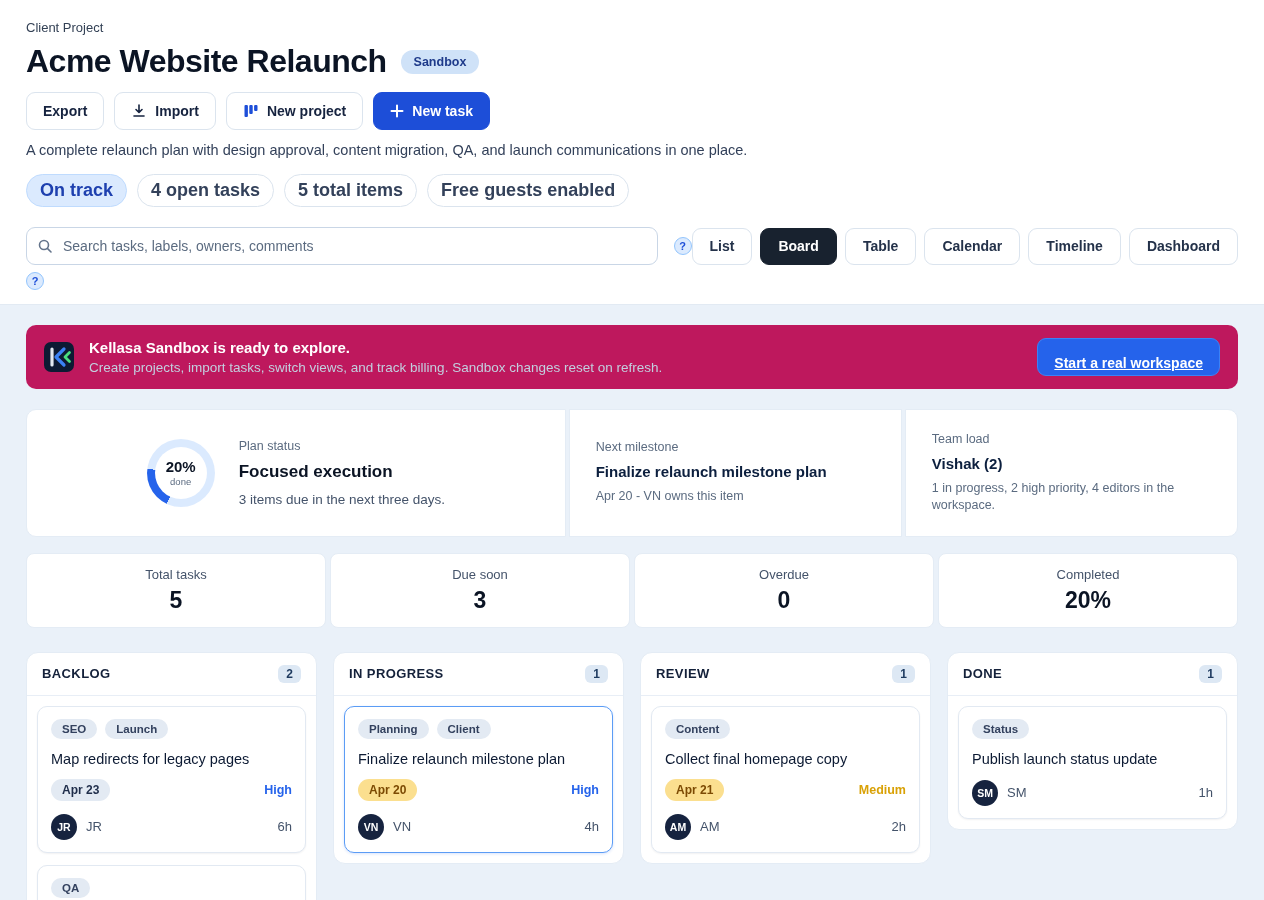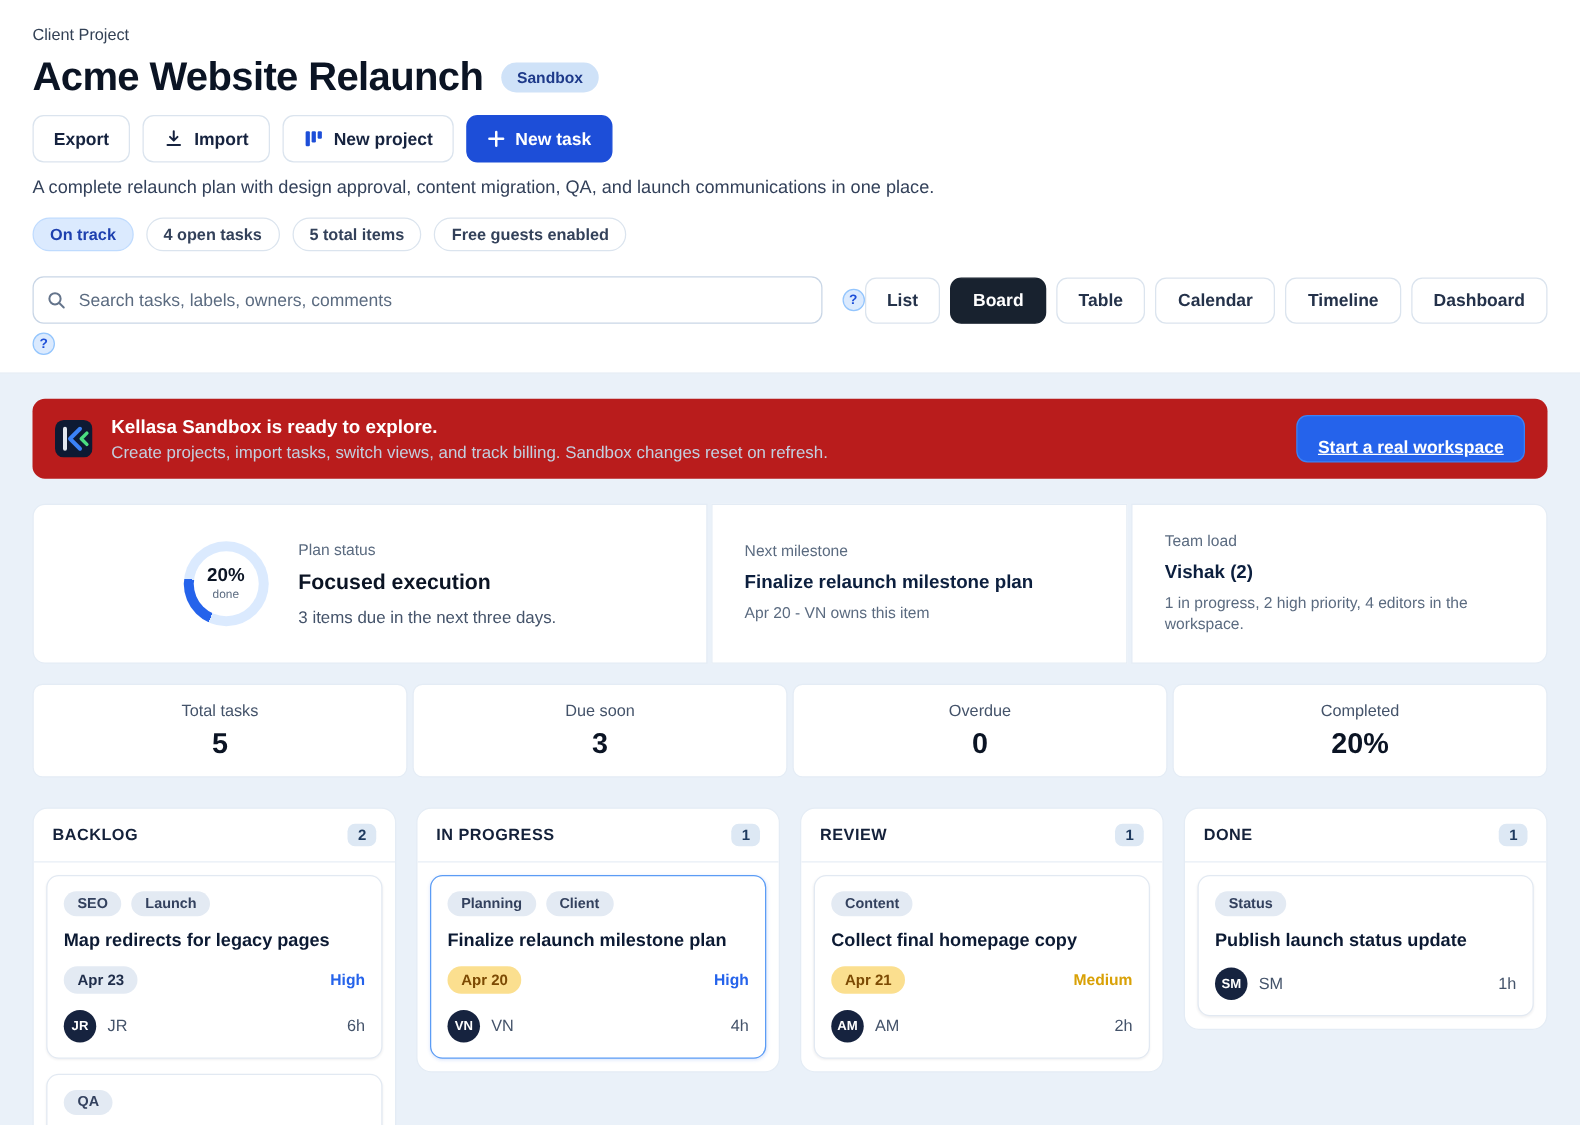--- a/index.html
+++ b/index.html
@@ -8,21 +8,21 @@
 
   
   .header { background:#fff; padding:20px 26px 14px; border-bottom:1px solid #e2eaf3; }
   .header-row { display:flex; justify-content:space-between; align-items:flex-start;flex-direction:column; }
   .eyebrow { font-size:13px; color:#334155; font-weight:500; }
   .title-row { display:flex; align-items:center; gap:14px; margin-top:8px; }
   h1 { font-size:32px; font-weight:800; letter-spacing:-0.5px; color:#0b1424; }
   .sandbox-badge { background:#cfe2f8; color:#1e3a8a; font-size:12.5px; font-weight:700; padding:5px 13px; border-radius:999px; }
   .desc { font-size:14.5px; color:#33415a; margin-top:12px; }
   .pills { display:flex; gap:10px; margin-top:16px; }
-  .pill { background:#fff; border:1px solid #dbe4ee; color:#33415a; font-size:13px; font-weight:600; padding:5px 13px; border-radius:999px; }
+  .pill { background:#fff; border:1px solid #dbe4ee; color:#33415a; font-size:18px; font-weight:600; padding:5px 13px; border-radius:999px; }
   .pill.ontrack { background:#dbeafe; border-color:#bfdbfe; color:#1e40af; font-weight:700; }
 
   .actions { display:flex; gap:10px; margin-top:12px; }
   .btn { height:38px; padding:0 16px; border-radius:9px; border:1px solid #dbe4ee; background:#fff; font-size:14px; font-weight:700; color:#16233f; display:inline-flex; align-items:center; gap:8px; cursor:pointer; }
   .btn.primary { background:#1d4ed8; border-color:#1d4ed8; color:#fff; }
 
   .toolbar { display:flex; align-items:center; margin-top:20px; }
   .search { position:relative; width:672px; }
   .search input { width:100%; height:38px; border:1px solid #c9d6e6; border-radius:9px; padding:0 12px 0 36px; font-size:14px; color:#0e1a2e; background:#fff; }
   .search input::placeholder { color:#5b6b80; }
@@ -30,21 +30,21 @@
   .help { width:18px; height:18px; border-radius:50%; background:#dbeafe; border:1px solid #93c5fd; color:#1d4ed8; font-size:11px; font-weight:700; display:inline-flex; align-items:center; justify-content:center; cursor:pointer; flex-shrink:0; }
   .toolbar .help { margin-left:16px; }
   .help2 { margin-top:7px; }
   .views { margin-left:auto; display:flex; gap:8px; }
   .view-tab { height:37px; padding:0 17px; border-radius:9px; border:1px solid #dbe4ee; background:#fff; font-size:14px; font-weight:600; color:#24324a; cursor:pointer; }
   .view-tab.active { background:#18222f; border-color:#18222f; color:#fff; font-weight:700;text-align:center; }
 
   
   .lower { padding:20px 26px; }
 
-  .banner { display:flex; align-items:center; gap:15px; background:#b91c1c; border-radius:10px; padding:13px 18px; }
+  .banner { display:flex; align-items:center; gap:15px; background:#be185d; border-radius:10px; padding:13px 18px; }
   .banner-logo { line-height:0; flex-shrink:0; }
   .banner-title { color:#fff; font-size:15px; font-weight:700; margin-bottom:4px; }
   .banner-sub { color:#c3cfdf; font-size:13.5px; }
   .banner-cta { margin-left:auto; background:#2563eb; color:#fff; font-weight:700; font-size:14px; text-decoration:underline; border:1px solid #3b82f6; border-radius:9px; height:38px; padding:16px 16px; cursor:pointer; }
 
   .status-row { display:grid; grid-template-columns:1.62fr 1fr 1fr; gap:3px; margin-top:20px; }
   .status-card { background:#fff; border:1px solid #e4ecf5; padding:22px 26px; display:flex; flex-direction:column; justify-content:center; }
   .status-card.plan { flex-direction:row; align-items:center; gap:24px; border-radius:10px 0 0 10px; }
   .status-card.team { border-radius:0 10px 10px 0; }
   .status-label { font-size:12.5px; color:#5b6b80; margin-bottom:9px; }
@@ -68,21 +68,21 @@
   .board { display:grid; grid-template-columns:repeat(4,1fr); gap:16px; margin-top:24px; align-items:start; }
   .column { background:#fff; border:1px solid #e4ecf5; border-radius:12px; overflow:hidden; }
   .col-header { display:flex; align-items:center; justify-content:space-between; padding:12px 15px; border-bottom:1px solid #e8eef6; }
   .col-name { font-size:13px; font-weight:800; letter-spacing:.4px; color:#14213a; }
   .col-count { background:#dde8f4; color:#1e3a5f; font-size:12px; font-weight:700; border-radius:6px; padding:2px 8px; }
   .col-body { padding:10px; display:flex; flex-direction:column; gap:12px; }
   .task-card { background:#fff; border:1px solid #e2e9f2; border-radius:10px; padding:12px 13px; box-shadow:0 1px 2px rgba(15,23,42,.06); cursor:pointer; }
   .task-card.highlight { border:1.5px solid #5b9cf5; box-shadow:0 1px 3px rgba(37,99,235,.18); }
   .tag-row { display:flex; gap:8px; }
   .tag { background:#e3eaf3; color:#33415e; font-size:11.5px; font-weight:700; padding:4px 11px; border-radius:999px; }
-  .task-title { font-size:14.5px; font-weight:700; color:#0c1a33; margin:12px 0 12px; }
+  .task-title { font-size:14.5px; font-weight:400; color:#0c1a33; margin:12px 0 12px; }
   .meta-row { display:flex; align-items:center; justify-content:space-between; }
   .due { font-size:12px; font-weight:700; padding:4px 11px; border-radius:999px; background:#e3eaf3; color:#1f2d4a; }
   .due.soon { background:#fbdf8f; color:#7c4a03; }
   .due.done { background:#c5efe9; color:#0c6b60; }
   .priority { font-size:12.5px; font-weight:600; }
   .priority.high { color:#2563eb; }
   .priority.medium { color:#d9a106; }
   .priority.low { color:#14b8a6; }
   .foot-row { display:flex; align-items:center; gap:9px; margin-top:13px; }
   .avatar { width:26px; height:26px; border-radius:50%; background:#16233f; color:#fff; font-size:10.5px; font-weight:700; display:flex; align-items:center; justify-content:center; flex-shrink:0; }

